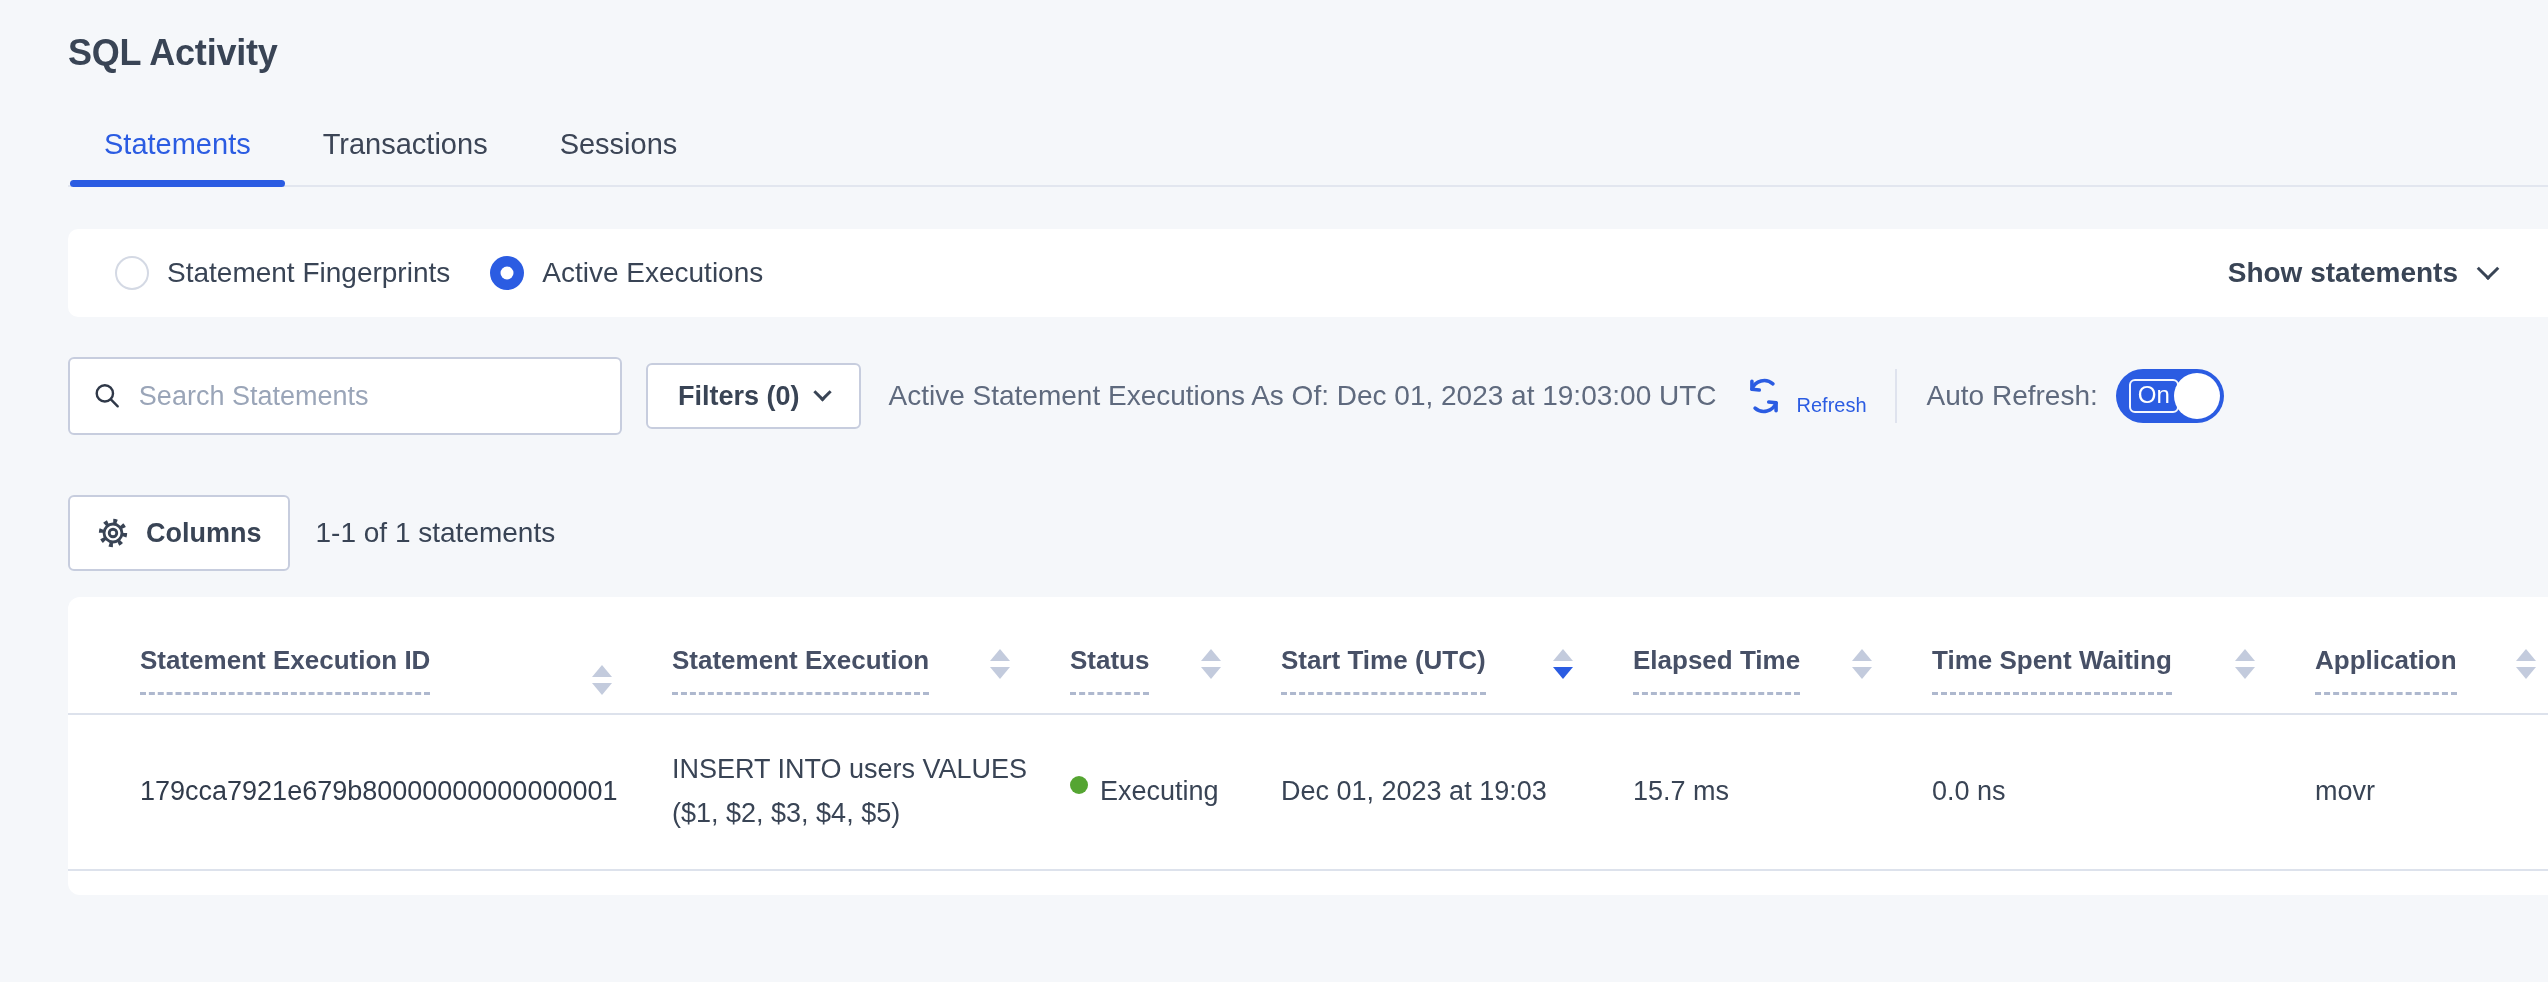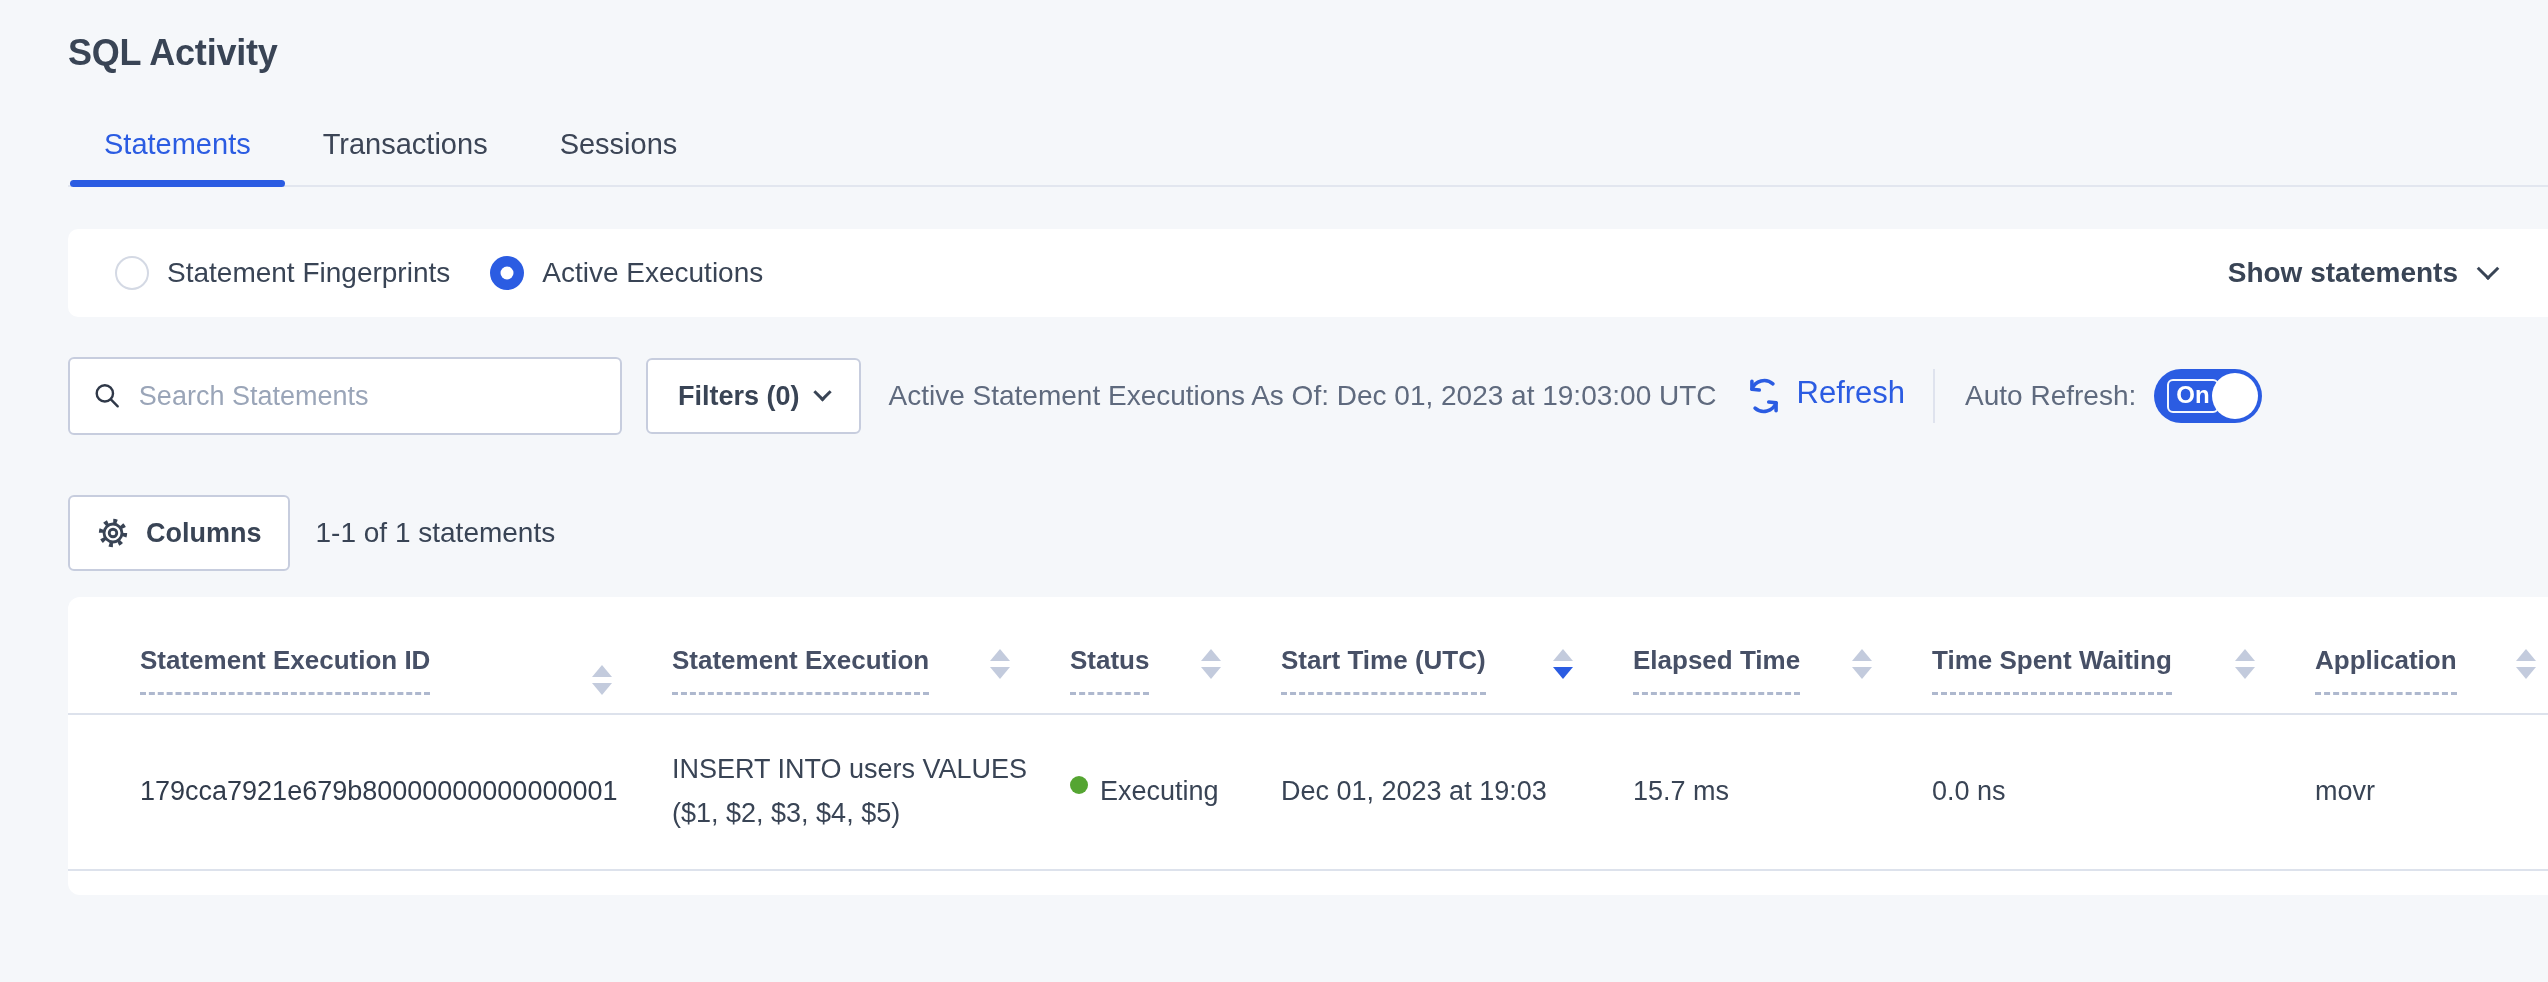--- a/index.html
+++ b/index.html
@@ -43,27 +43,27 @@
   .radio-label{font-size:28px;color:var(--text);}
   .show-desc{margin-left:auto;display:flex;align-items:center;gap:22px;font-size:28px;font-weight:600;color:var(--text);cursor:pointer;}
   .chevron{width:16px;height:16px;border-right:3.5px solid currentColor;border-bottom:3.5px solid currentColor;transform:rotate(45deg) translate(-3px,-3px);display:inline-block;}
   .chevron.small{width:13px;height:13px;border-width:3px;}
 
   
   .toolbar{margin-top:40px;height:78px;display:flex;align-items:center;}
   .search-box{width:554px;height:78px;background:#fff;border:2px solid var(--border);border-radius:6px;display:flex;align-items:center;gap:16px;padding:0 22px;}
   .search-box input{border:none;outline:none;background:transparent;font-size:27px;color:var(--text);width:100%;font-family:inherit;}
   .search-box input::placeholder{color:var(--placeholder);}
-  .filters-btn{margin-left:24px;height:76px;background:#fff;border:2px solid var(--border);border-radius:6px;font-family:inherit;font-size:27px;font-weight:700;color:var(--text);display:flex;align-items:center;gap:16px;padding:0 30px;cursor:pointer;}
+  .filters-btn{margin-left:24px;height:66px;background:#fff;border:2px solid var(--border);border-radius:6px;font-family:inherit;font-size:27px;font-weight:700;color:var(--text);display:flex;align-items:center;gap:16px;padding:0 30px;cursor:pointer;}
   .asof{margin-left:28px;font-size:28px;color:var(--muted);white-space:nowrap;}
-  .refresh{margin-left:26px;display:flex;align-items:flex-start;gap:12px;color:var(--accent);font-size:31px;cursor:pointer;white-space:nowrap;}
+  .refresh{margin-left:26px;display:flex;align-items:flex-end;gap:12px;color:var(--accent);font-size:20px;cursor:pointer;white-space:nowrap;}
   .vdivider{width:2px;height:54px;background:#dfe3ee;margin:0 30px 0 28px;}
   .auto-label{font-size:28px;color:var(--muted);white-space:nowrap;}
   .toggle{margin-left:18px;width:108px;height:54px;border-radius:27px;background:var(--accent);position:relative;display:flex;align-items:center;cursor:pointer;flex:0 0 auto;}
-  .toggle-text{color:#fff;font-size:24px;font-weight:700;margin-left:13px;border:2px solid rgba(255,255,255,.95);border-radius:6px;padding:1px 7px 2px;line-height:1.1;}
+  .toggle-text{color:#fff;font-size:24px;font-weight:400;margin-left:13px;border:2px solid rgba(255,255,255,.95);border-radius:6px;padding:1px 7px 2px;line-height:1.1;}
   .toggle .knob{position:absolute;right:4px;top:4px;width:46px;height:46px;border-radius:50%;background:#fff;}
 
   
   .columns-row{margin-top:60px;display:flex;align-items:center;gap:26px;}
   .columns-btn{height:76px;background:#fff;border:2px solid var(--border);border-radius:6px;padding:0 26px;display:flex;align-items:center;gap:16px;font-family:inherit;font-size:27px;font-weight:700;color:var(--text);cursor:pointer;}
   .count{font-size:28px;color:var(--text);}
 
   
   .table-panel{margin-top:26px;background:var(--panel);border-radius:12px 0 0 12px;padding-bottom:24px;}
   table{width:100%;border-collapse:collapse;table-layout:fixed;}

